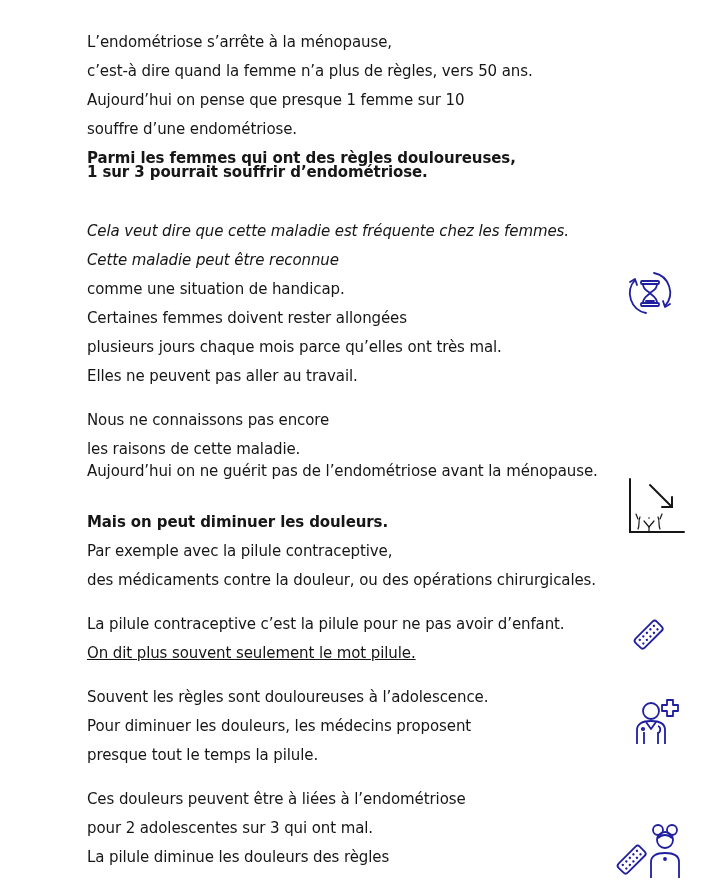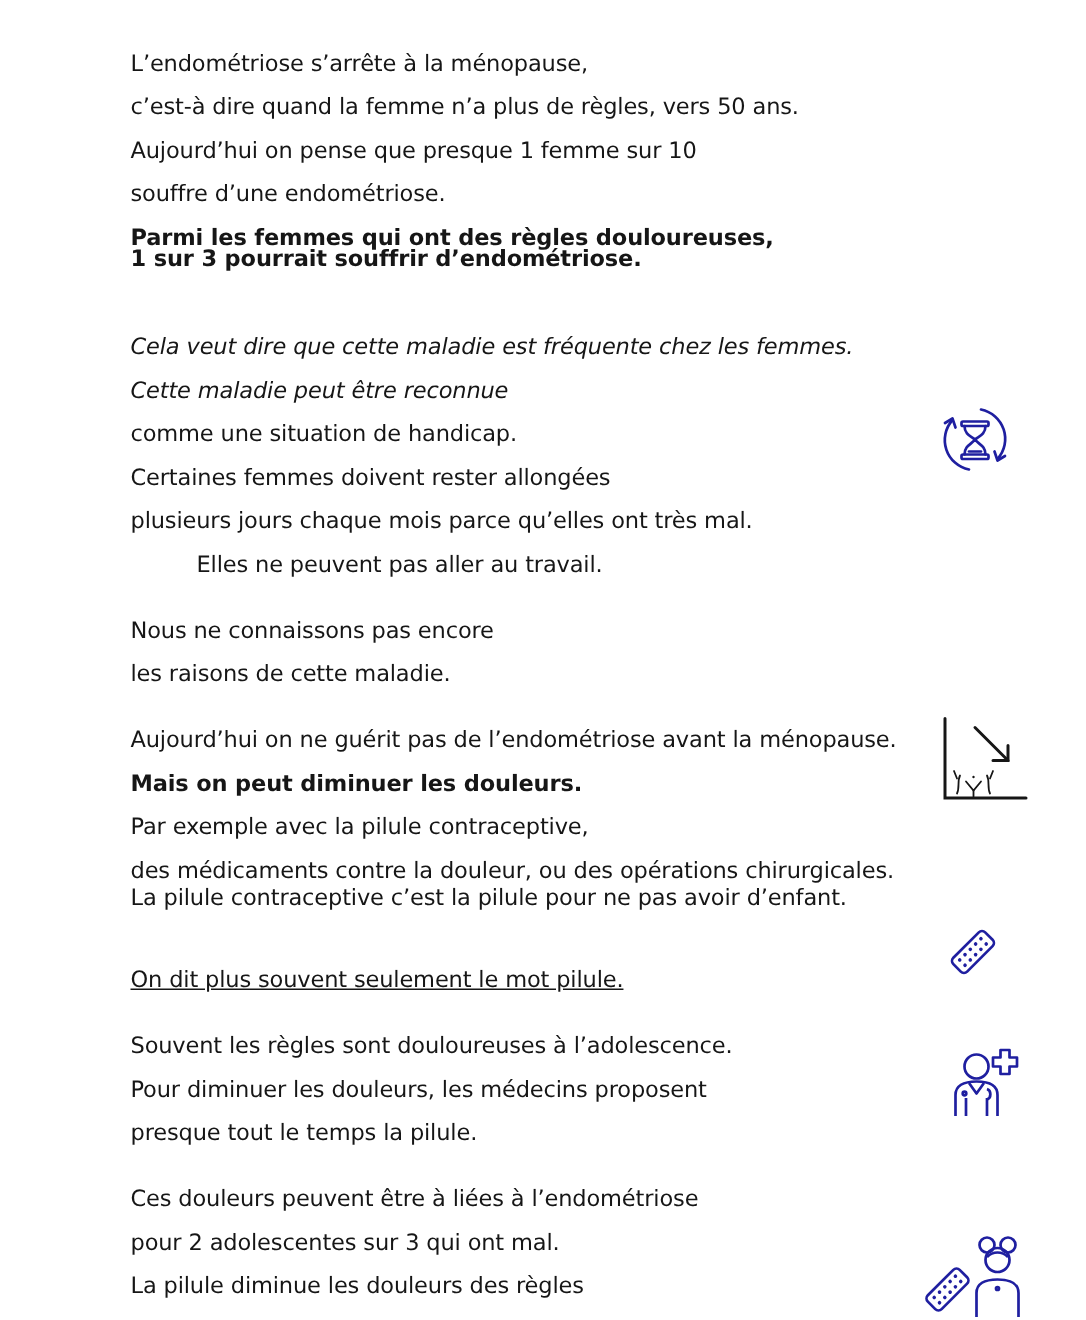--- a/index.html
+++ b/index.html
@@ -18,28 +18,28 @@
     <div class="line" style="top: 61px;">c’est-à dire quand la femme n’a plus de règles, vers 50 ans.</div>
     <div class="line" style="top: 90px;">Aujourd’hui on pense que presque 1 femme sur 10</div>
     <div class="line" style="top: 119px;">souffre d’une endométriose.</div>
     <div class="line b" style="top: 148px;">Parmi les femmes qui ont des règles douloureuses,</div>
     <div class="line b" style="top: 162px;">1 sur 3 pourrait souffrir d’endométriose.</div>
     <div class="line" style="top: 221px; font-style: italic;">Cela veut dire que cette maladie est fréquente chez les femmes.</div>
     <div class="line" style="top: 250px; font-style: italic;">Cette maladie peut être reconnue</div>
     <div class="line" style="top: 279px;">comme une situation de handicap.</div>
     <div class="line" style="top: 308px;">Certaines femmes doivent rester allongées</div>
     <div class="line" style="top: 337px;">plusieurs jours chaque mois parce qu’elles ont très mal.</div>
-    <div class="line" style="top: 366px; margin-left: 44px;">Elles ne peuvent pas aller au travail.</div>
+    <div class="line" style="top: 366px;">Elles ne peuvent pas aller au travail.</div>
     <div class="line" style="top: 410px;">Nous ne connaissons pas encore</div>
     <div class="line" style="top: 439px;">les raisons de cette maladie.</div>
-    <div class="line" style="top: 483px;">Aujourd’hui on ne guérit pas de l’endométriose avant la ménopause.</div>
+    <div class="line" style="top: 461px;">Aujourd’hui on ne guérit pas de l’endométriose avant la ménopause.</div>
     <div class="line b" style="top: 512px;">Mais on peut diminuer les douleurs.</div>
     <div class="line" style="top: 541px;">Par exemple avec la pilule contraceptive,</div>
     <div class="line" style="top: 570px;">des médicaments contre la douleur, ou des opérations chirurgicales.</div>
-    <div class="line" style="top: 588px;">La pilule contraceptive c’est la pilule pour ne pas avoir d’enfant.</div>
+    <div class="line" style="top: 614px;">La pilule contraceptive c’est la pilule pour ne pas avoir d’enfant.</div>
     <div class="line" style="top: 643px; text-decoration: underline;">On dit plus souvent seulement le mot pilule.</div>
     <div class="line" style="top: 687px;">Souvent les règles sont douloureuses à l’adolescence.</div>
     <div class="line" style="top: 716px;">Pour diminuer les douleurs, les médecins proposent</div>
     <div class="line" style="top: 745px; text-align: center;">presque tout le temps la pilule.</div>
     <div class="line" style="top: 789px;">Ces douleurs peuvent être à liées à l’endométriose</div>
     <div class="line" style="top: 818px;">pour 2 adolescentes sur 3 qui ont mal.</div>
     <div class="line" style="top: 847px;">La pilule diminue les douleurs des règles</div>
   </div>
 
 <div class="icon" style="left:626px;top:270px;">

